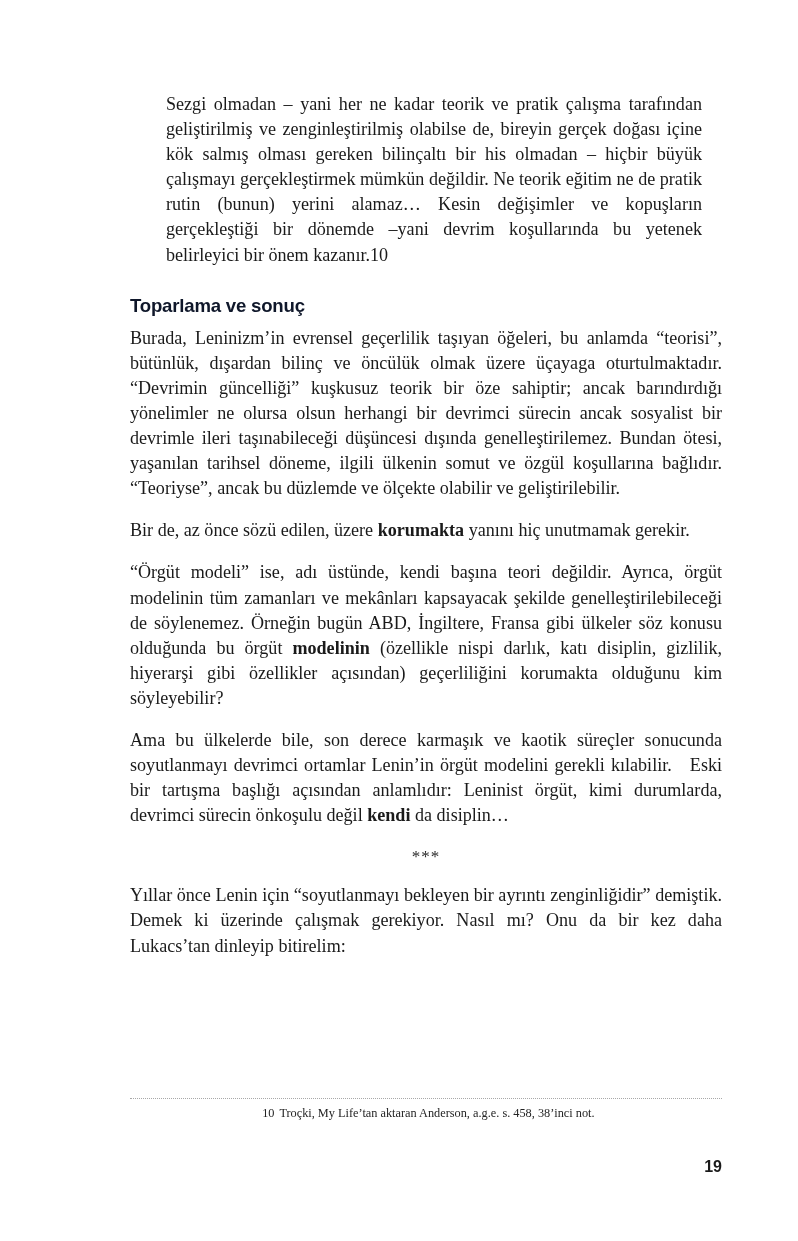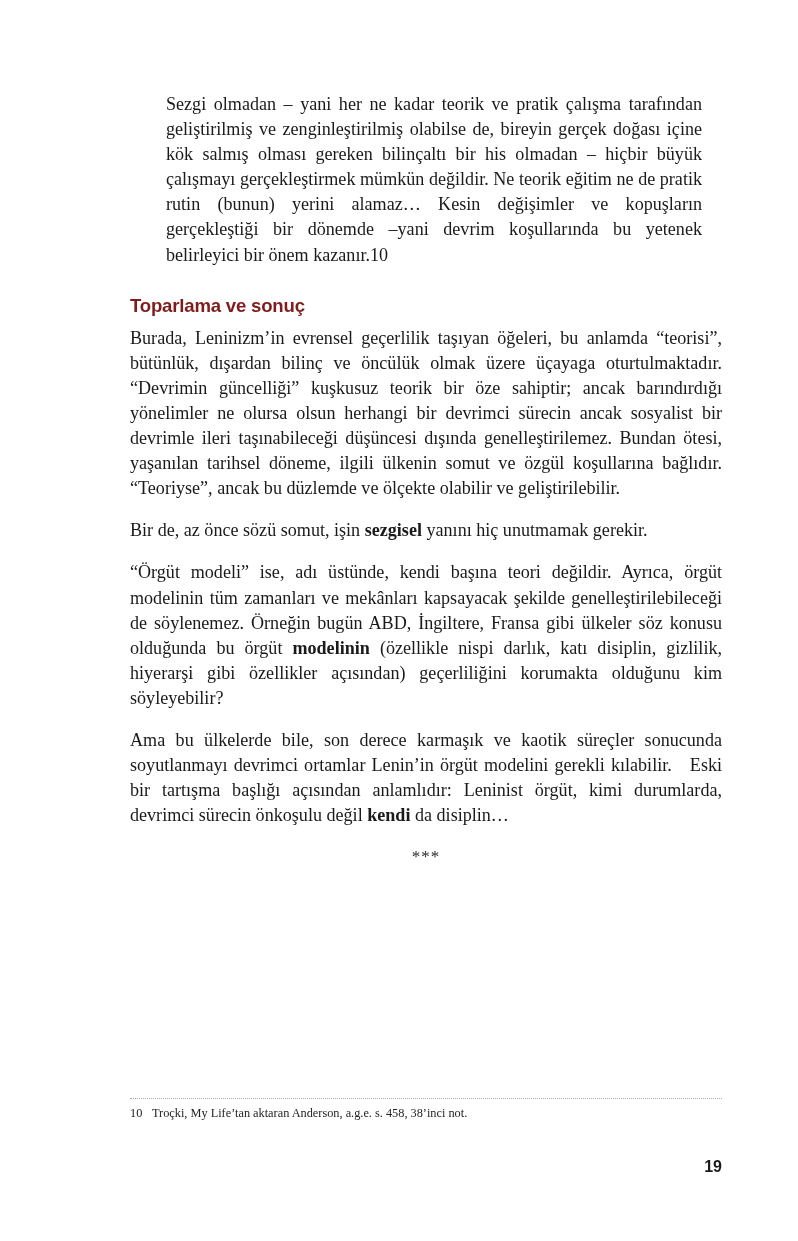--- a/index.html
+++ b/index.html
@@ -44,21 +44,21 @@
     color: #1a1a1a;
   }
 
   
   .section-heading {
     font-family: "Liberation Sans", "DejaVu Sans", sans-serif;
     font-weight: bold;
     font-size: 18.6px;
     line-height: 22px;
     letter-spacing: -0.2px;
-    color: #7f1d1d;
+    color: #0f172a;
     margin: 27px 0 9px 0;
   }
 
   
   p.body {
     margin: 0 0 17px 0;
     font-size: 18.1px;
     line-height: 25.1px;
     text-align: justify;
     text-justify: inter-word;
@@ -78,20 +78,21 @@
     margin: 12px 0 14px 0;
     color: #2a2a2a;
   }
 
   
   .footnote-area {
     position: absolute;
     left: 118px;
     top: 1098px;
     width: 592px;
+    text-align: center;
   }
   .footnote-rule {
     width: 592px;
     height: 0;
     border-top: 1px dotted #a8a8a8;
     margin: 0 0 6px 0;
   }
   .footnote {
     font-family: "Liberation Serif", "DejaVu Serif", serif;
     font-size: 12.3px;
@@ -128,33 +129,36 @@
     </blockquote>
 
     <h2 class="section-heading">Toparlama ve sonuç</h2>
 
 
     <p class="body">
       <span>Burada, Leninizm’in evrensel geçerlilik taşıyan öğeleri, bu anlamda “teorisi”, bütünlük, dışardan bilinç ve öncülük olmak üzere üçayaga oturtulmaktadır. “Devrimin güncelliği” kuşkusuz teorik bir öze sahiptir; ancak barındırdığı yönelimler ne olursa olsun herhangi bir devrimci sürecin ancak sosyalist bir devrimle ileri taşınabileceği düşüncesi dışında genelleştirilemez. Bundan ötesi, yaşanılan tarihsel döneme, ilgili ülkenin somut ve özgül koşullarına bağlıdır. “Teoriyse”, ancak bu düzlemde ve ölçekte olabilir ve geliştirilebilir.</span>
     </p>
 
     <p class="body">
-      <span>Bir de, az önce sözü somut, işin </span><b>sezgisel</b><span> yanını hiç unutmamak gerekir.</span>
+      <span>Bir de, az önce sözü edilen, üzere </span><b>korumakta</b><span> yanını hiç unutmamak gerekir.</span>
     </p>
 
     <p class="body">
       <span>“Örgüt modeli” ise, adı üstünde, kendi başına teori değildir. Ayrıca, örgüt modelinin tüm zamanları ve mekânları kapsayacak şekilde genelleştirilebileceği de söylenemez. Örneğin bugün ABD, İngiltere, Fransa gibi ülkeler söz konusu olduğunda bu örgüt </span><b>modelinin</b><span> (özellikle nispi darlık, katı disiplin, gizlilik, hiyerarşi gibi özellikler açısından) geçerliliğini korumakta olduğunu kim söyleyebilir?</span>
     </p>
 
     <p class="body">
       <span>Ama bu ülkelerde bile, son derece karmaşık ve kaotik süreçler sonucunda soyutlanmayı devrimci ortamlar Lenin’in örgüt modelini gerekli kılabilir. Eski bir tartışma başlığı açısından anlamlıdır: Leninist örgüt, kimi durumlarda, devrimci sürecin önkoşulu değil </span><b>kendi</b><span> da disiplin…</span>
     </p>
 
     <div class="separator">***</div>
 
+    <p class="body">
+      <span>Yıllar önce Lenin için “soyutlanmayı bekleyen bir ayrıntı zenginliğidir” demiştik. Demek ki üzerinde çalışmak gerekiyor. Nasıl mı? Onu da bir kez daha Lukacs’tan dinleyip bitirelim:</span>
+    </p>
 
   </div>
 
   <div class="footnote-area">
     <div class="footnote-rule"></div>
     <div class="footnote">
       <span class="fn-num">10</span><span>Troçki, My Life’tan aktaran Anderson, a.g.e. s. 458, 38’inci not.</span>
     </div>
   </div>
 

